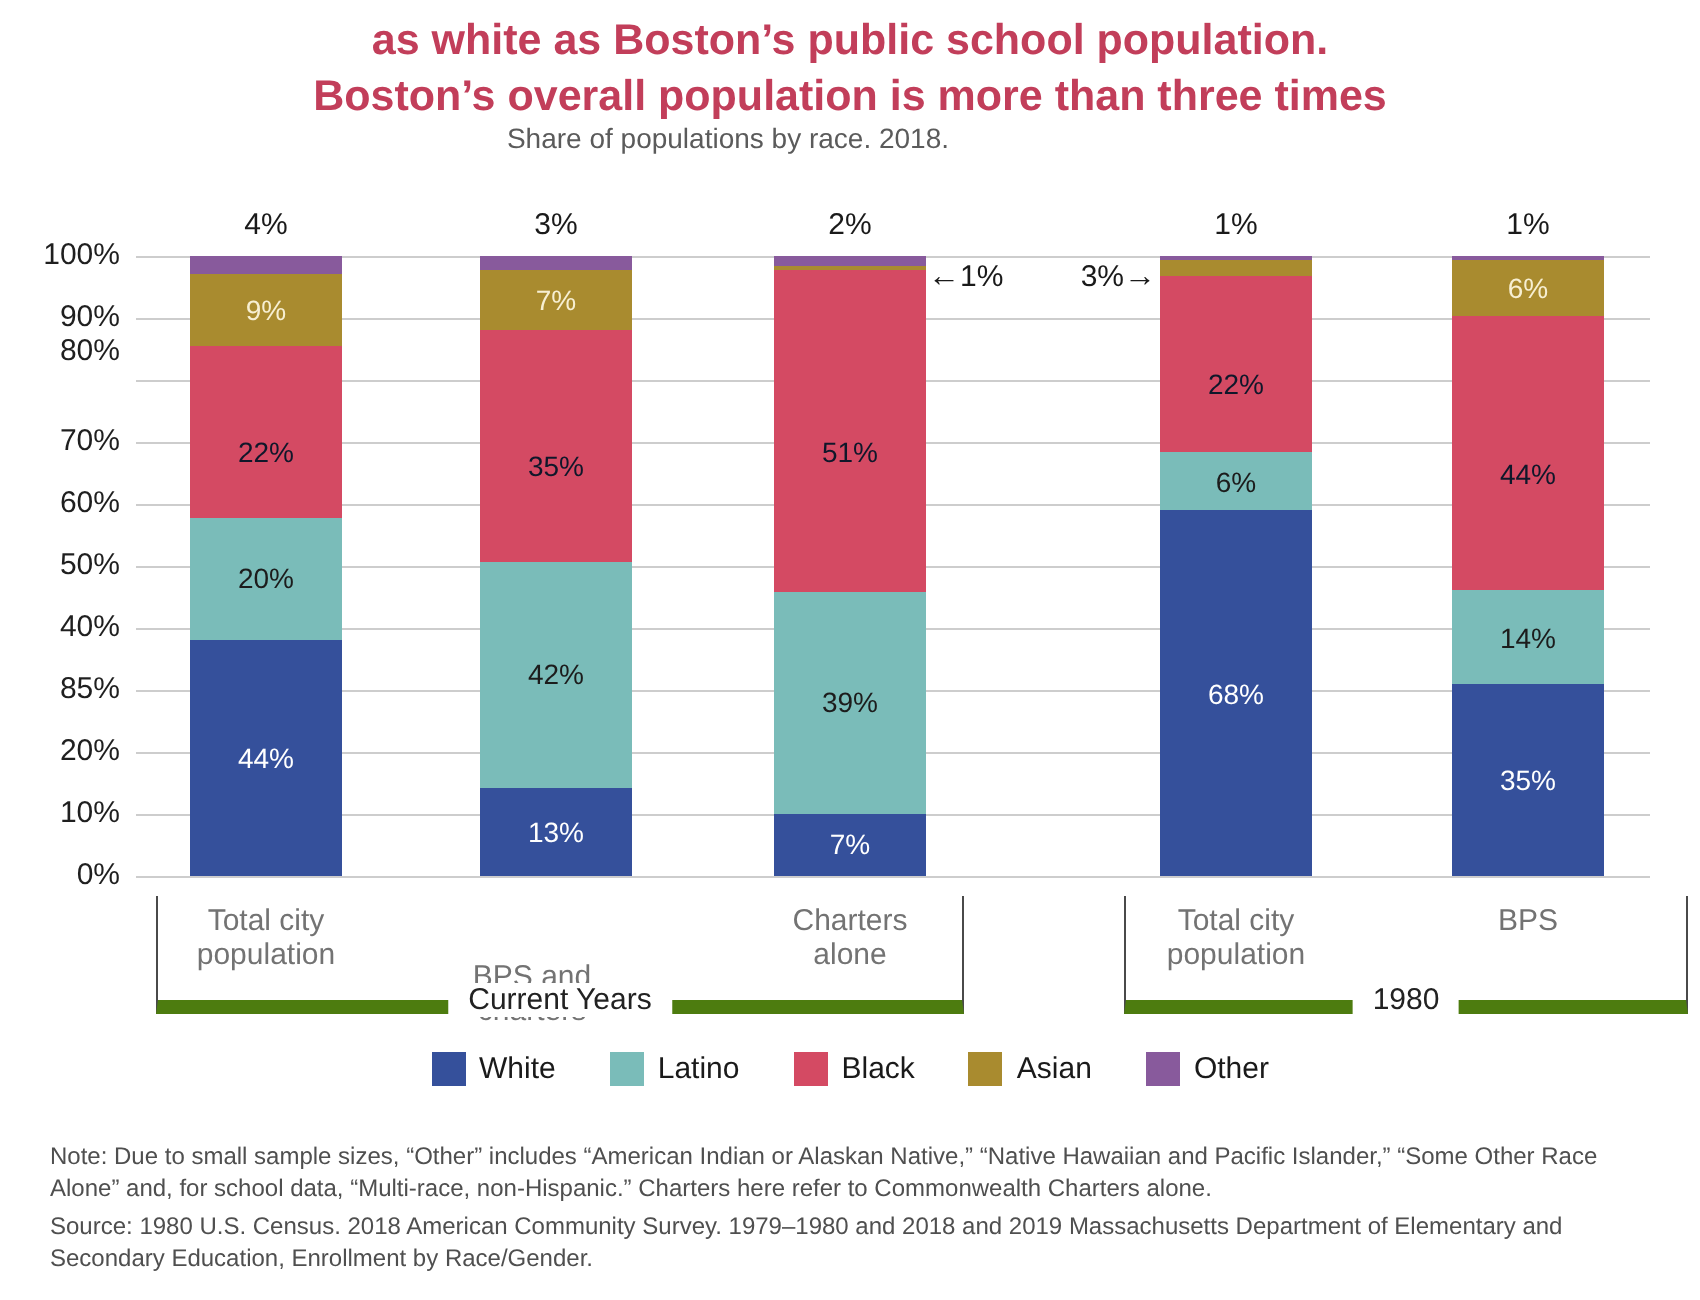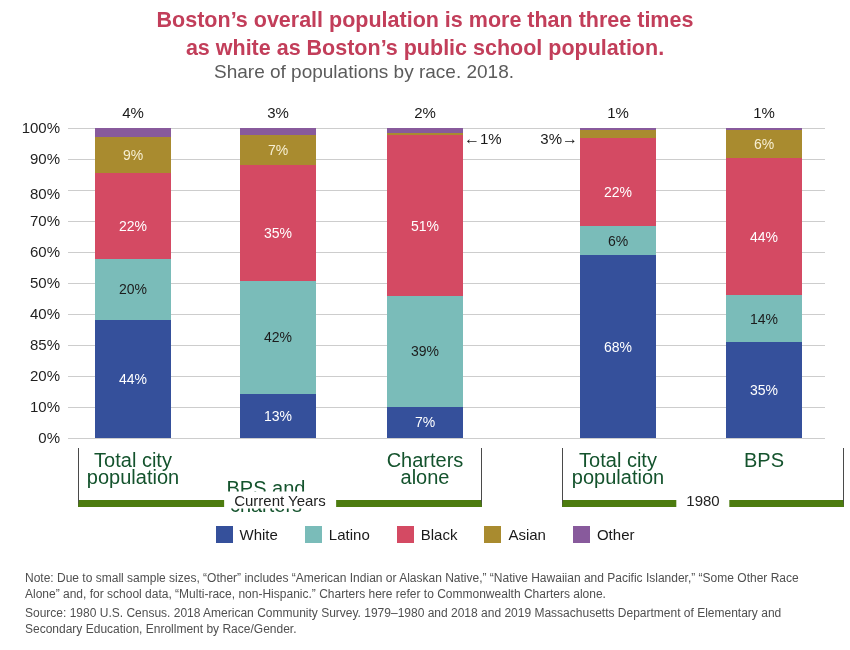--- a/index.html
+++ b/index.html
@@ -4,38 +4,38 @@
 <style>
   html,body{margin:0;padding:0;background:#fff;}
   body{width:850px;height:650px;overflow:hidden;position:relative;
        font-family:"Liberation Sans", sans-serif;-webkit-font-smoothing:antialiased;}
   #page{position:absolute;inset:0;background:#fff;}
 
   
   .title{position:absolute;top:6px;left:0;width:850px;text-align:center;
          font-size:21.5px;font-weight:bold;line-height:28px;color:#c23e5a;}
   .subtitle{position:absolute;top:61px;left:0;width:728px;text-align:center;
-            font-size:19px;color:#5b5b5b;}
+            font-size:14px;color:#5b5b5b;}
 
   
   .gridline{position:absolute;left:68px;width:757px;height:1px;background:#cdcdcd;}
   .ytick{position:absolute;left:0;width:60px;text-align:right;font-size:15px;
          color:#1f1f1f;line-height:16px;}
   .bar{position:absolute;top:128px;height:310px;width:76px;display:flex;
        flex-direction:column;}
   .seg{display:flex;align-items:center;justify-content:center;min-height:0;}
   .seg-label{font-size:14px;line-height:14px;}
   .seg-White .seg-label{color:#ffffff;}
   .seg-Latino .seg-label{color:#1c1c1c;}
-  .seg-Black .seg-label{color:#ffffff;margin-top:20px;}
+  .seg-Black .seg-label{color:#0f172a;margin-top:20px;}
   .seg-Asian .seg-label{color:#f7efd2;}
   .toplabel{position:absolute;top:104px;width:76px;text-align:center;
             font-size:15px;color:#1a1a1a;}
   .catlabel{position:absolute;top:452px;width:120px;text-align:center;
-            font-size:20px;line-height:17px;color:#14532d;}
+            font-size:15px;line-height:17px;color:#737373;}
 
   
   .anno{position:absolute;top:130px;font-size:15px;color:#1a1a1a;white-space:nowrap;}
   .anno .arrow{font-size:16px;}
   .anno-left{left:464px;}
   .anno-right{left:522px;width:56px;text-align:right;}
 
   
   .bracket{position:absolute;top:448px;height:52px;
            border-left:1px solid #4a4a4a;border-right:1px solid #4a4a4a;
@@ -58,32 +58,32 @@
                 line-height:15.5px;color:#4f4f4f;}
   .note{top:571px;}
   .source{top:606px;}
 </style>
 </head>
 <body>
 
 <div id="page">
 
   <div class="title">
+    <div>as white as Boston’s public school population.</div>
     <div>Boston’s overall population is more than three times</div>
-    <div>as white as Boston’s public school population.</div>
   </div>
   <div class="subtitle">Share of populations by race. 2018.</div>
 
   <div id="chart">
       <div class="gridline" style="top: 128px;"></div>
       <div class="ytick" style="top: 120px;">100%</div>
       <div class="gridline" style="top: 159px;"></div>
       <div class="ytick" style="top: 151px;">90%</div>
       <div class="gridline" style="top: 190px;"></div>
-      <div class="ytick" style="top: 186px; text-align: right;">80%</div>
+      <div class="ytick" style="top: 168px; text-align: right;">80%</div>
       <div class="gridline" style="top: 221px;"></div>
       <div class="ytick" style="top: 213px;">70%</div>
       <div class="gridline" style="top: 252px;"></div>
       <div class="ytick" style="top: 244px;">60%</div>
       <div class="gridline" style="top: 283px;"></div>
       <div class="ytick" style="top: 275px;">50%</div>
       <div class="gridline" style="top: 314px;"></div>
       <div class="ytick" style="top: 306px;">40%</div>
       <div class="gridline" style="top: 345px;"></div>
       <div class="ytick" style="top: 337px;">85%</div>

